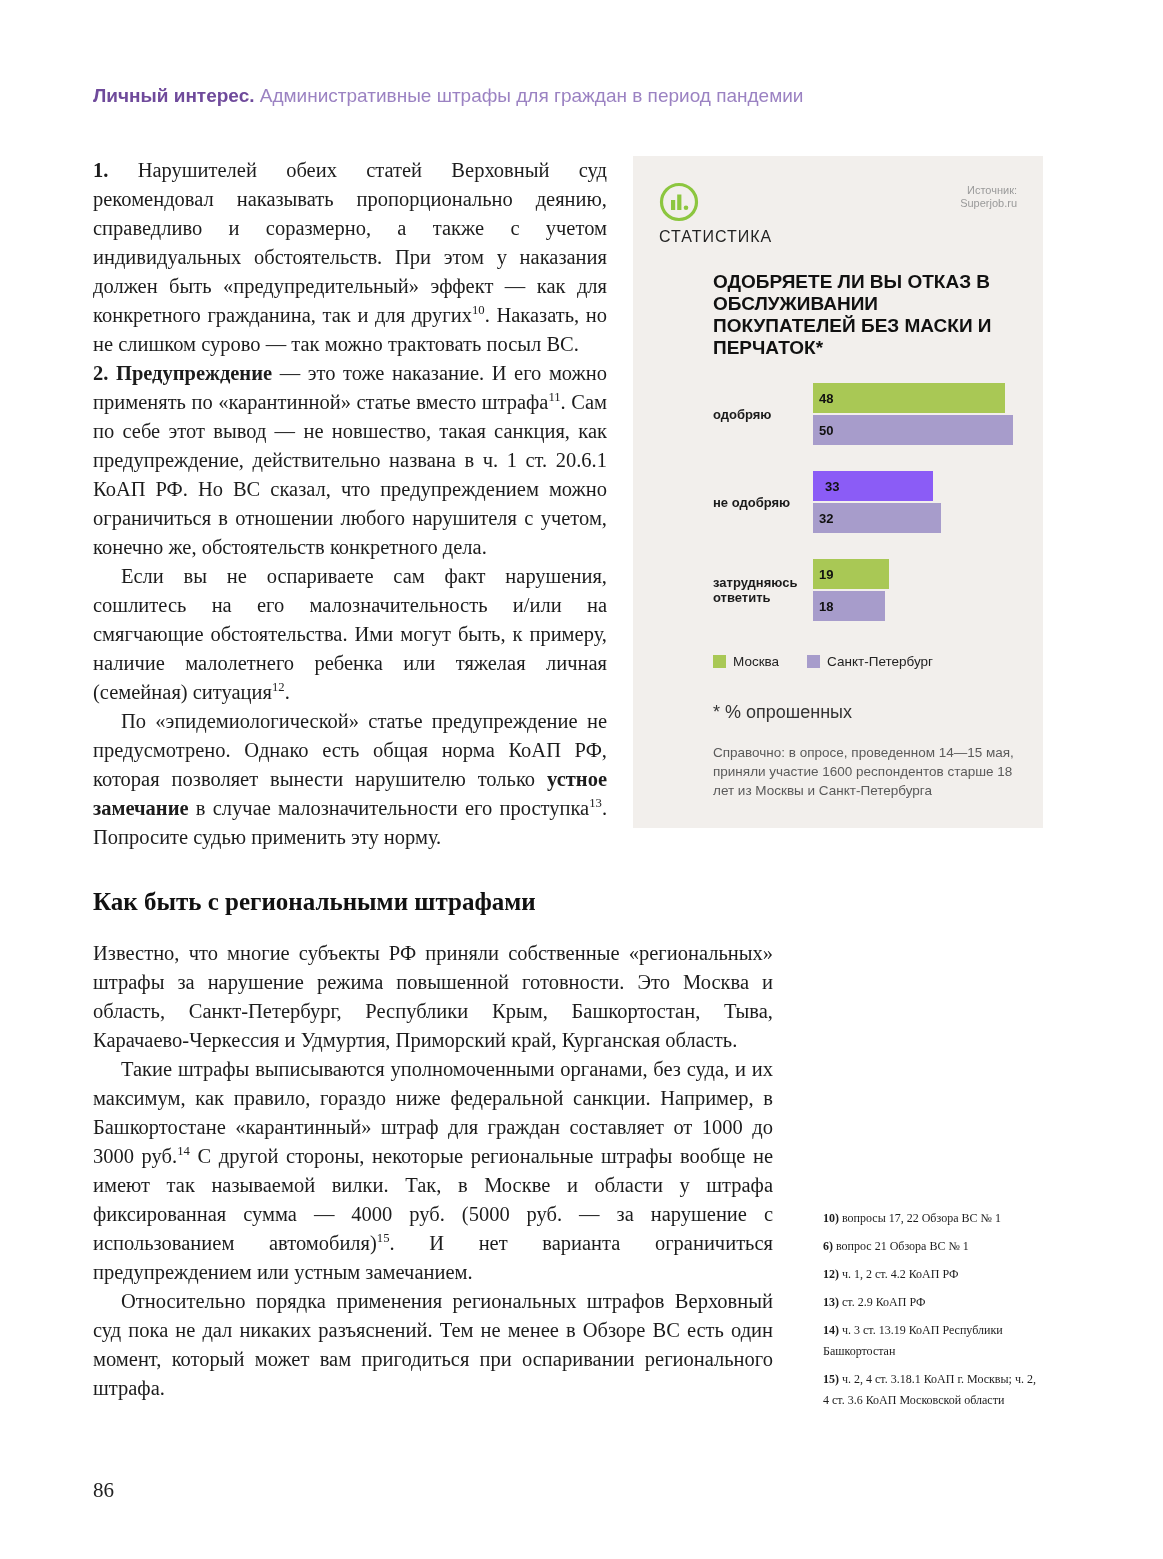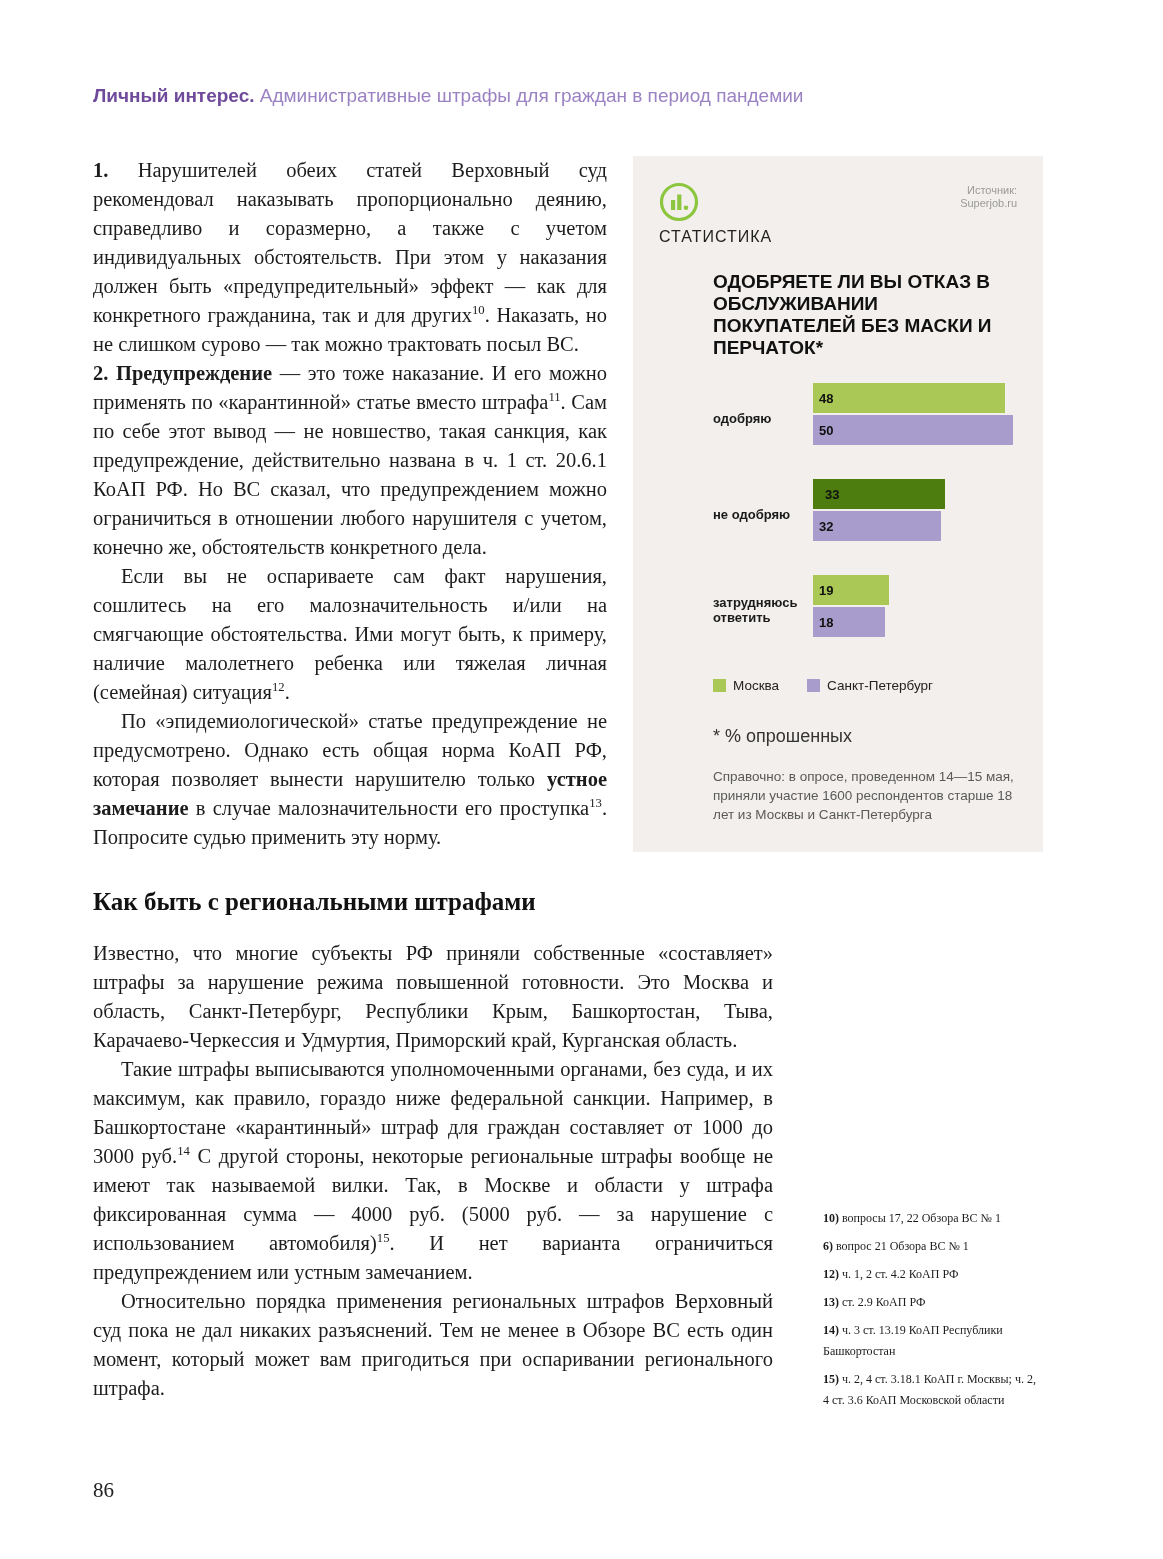--- a/index.html
+++ b/index.html
@@ -54,21 +54,21 @@
   .chart-row:last-child { margin-bottom:0; }
   .chart-label {
     width:100px; flex:0 0 100px; padding-right:8px;
     font-size:13px; font-weight:bold; line-height:15px; color:#1a1a1a;
   }
   .chart-bars { flex:1 1 auto; }
   .bar {
     height:30px; margin-bottom:2px; display:flex; align-items:center;
     padding-left:6px; font-size:13px; font-weight:bold; color:#111;
   }
-  .bar:last-child { margin-bottom:8px;text-align:center; }
+  .bar:last-child { margin-bottom:0;text-align:center; }
   .legend { display:flex; align-items:center; margin-top:26px; font-size:13.5px; color:#222; }
   .legend-item { display:flex; align-items:center; margin-right:28px; }
   .legend-swatch { width:13px; height:13px; margin-right:7px; display:inline-block; }
   .stats-percent-note { margin-top:22px; font-size:18px; color:#333; }
   .stats-survey-note { margin-top:16px; font-size:13.5px; line-height:19px; color:#5a5a5a; max-width:306px; }
 
   
   .footnotes {
     position:absolute; left:823px; top:1208px; width:220px;
     font-size:12px; line-height:21px; color:#1c1c1c; text-align:left;
@@ -110,21 +110,21 @@
             <div class="chart-row">
               <div class="chart-label">одобряю</div>
               <div class="chart-bars">
                 <div class="bar" style="width: 192px; background: rgb(169, 200, 85);">48</div>
                 <div class="bar" style="width: 200px; background: rgb(167, 156, 203);">50</div>
               </div>
             </div>
             <div class="chart-row">
               <div class="chart-label">не одобряю</div>
               <div class="chart-bars">
-                <div class="bar" style="width: 132px; background: #4d7c0f; padding-left: 12px;">33</div>
+                <div class="bar" style="width: 120px; background: #8b5cf6; padding-left: 12px;">33</div>
                 <div class="bar" style="width: 128px; background: rgb(167, 156, 203);">32</div>
               </div>
             </div>
             <div class="chart-row">
               <div class="chart-label">затрудняюсь ответить</div>
               <div class="chart-bars">
                 <div class="bar" style="width: 76px; background: rgb(169, 200, 85);">19</div>
                 <div class="bar" style="width: 72px; background: rgb(167, 156, 203);">18</div>
               </div>
             </div>
@@ -147,21 +147,21 @@
     <div id="intro-paragraphs">
         <p class="para no-indent"><strong>1.</strong><span> Нарушителей обеих статей Верховный суд рекомендовал наказывать пропорционально деянию, справедливо и соразмерно, а также с учетом индивидуальных обстоятельств. При этом у наказания должен быть «предупредительный» эффект — как для конкретного гражданина, так и для других</span><sup>10</sup><span>. Наказать, но не слишком сурово — так можно трактовать посыл ВС.</span></p>
         <p class="para no-indent"><strong>2. Предупреждение</strong><span> — это тоже наказание. И его можно применять по «карантинной» статье вместо штрафа</span><sup>11</sup><span>. Сам по себе этот вывод — не новшество, такая санкция, как предупреждение, действительно названа в ч. 1 ст. 20.6.1 КоАП РФ. Но ВС сказал, что предупреждением можно ограничиться в отношении любого нарушителя с учетом, конечно же, обстоятельств конкретного дела.</span></p>
         <p class="para"><span>Если вы не оспариваете сам факт нарушения, сошлитесь на его малозначительность и/или на смягчающие обстоятельства. Ими могут быть, к примеру, наличие малолетнего ребенка или тяжелая личная (семейная) ситуация</span><sup>12</sup><span>.</span></p>
         <p class="para"><span>По «эпидемиологической» статье предупреждение не предусмотрено. Однако есть общая норма КоАП РФ, которая позволяет вынести нарушителю только </span><strong>устное замечание</strong><span> в случае малозначительности его проступка</span><sup>13</sup><span>. Попросите судью применить эту норму.</span></p>
       </div>
 
     <h2 class="section-heading">Как быть с региональными штрафами</h2>
 
     <div id="section-paragraphs">
-        <p class="para no-indent"><span>Известно, что многие субъекты РФ приняли собственные «составляет» штрафы за нарушение режима повышенной готовности. Это Москва и область, Санкт-Петербург, Республики Крым, Башкортостан, Тыва, Карачаево-Черкессия и Удмуртия, Приморский край, Курганская область.</span></p>
+        <p class="para no-indent"><span>Известно, что многие субъекты РФ приняли собственные «региональных» штрафы за нарушение режима повышенной готовности. Это Москва и область, Санкт-Петербург, Республики Крым, Башкортостан, Тыва, Карачаево-Черкессия и Удмуртия, Приморский край, Курганская область.</span></p>
         <p class="para"><span>Такие штрафы выписываются уполномоченными органами, без суда, и их максимум, как правило, гораздо ниже федеральной санкции. Например, в Башкортостане «карантинный» штраф для граждан составляет от 1000 до 3000 руб.</span><sup>14</sup><span> С другой стороны, некоторые региональные штрафы вообще не имеют так называемой вилки. Так, в Москве и области у штрафа фиксированная сумма — 4000 руб. (5000 руб. — за нарушение с использованием автомобиля)</span><sup>15</sup><span>. И нет варианта ограничиться предупреждением или устным замечанием.</span></p>
         <p class="para"><span>Относительно порядка применения региональных штрафов Верховный суд пока не дал никаких разъяснений. Тем не менее в Обзоре ВС есть один момент, который может вам пригодиться при оспаривании регионального штрафа.</span></p>
       </div>
 
   </div>
 
   <aside class="footnotes" id="footnotes">
       <div class="footnote-item"><span class="fn-num">10) </span><span>вопросы 17, 22 Обзора ВС № 1</span></div>
       <div class="footnote-item"><span class="fn-num">6) </span><span>вопрос 21 Обзора ВС № 1</span></div>
       <div class="footnote-item"><span class="fn-num">12) </span><span>ч. 1, 2 ст. 4.2 КоАП РФ</span></div>

